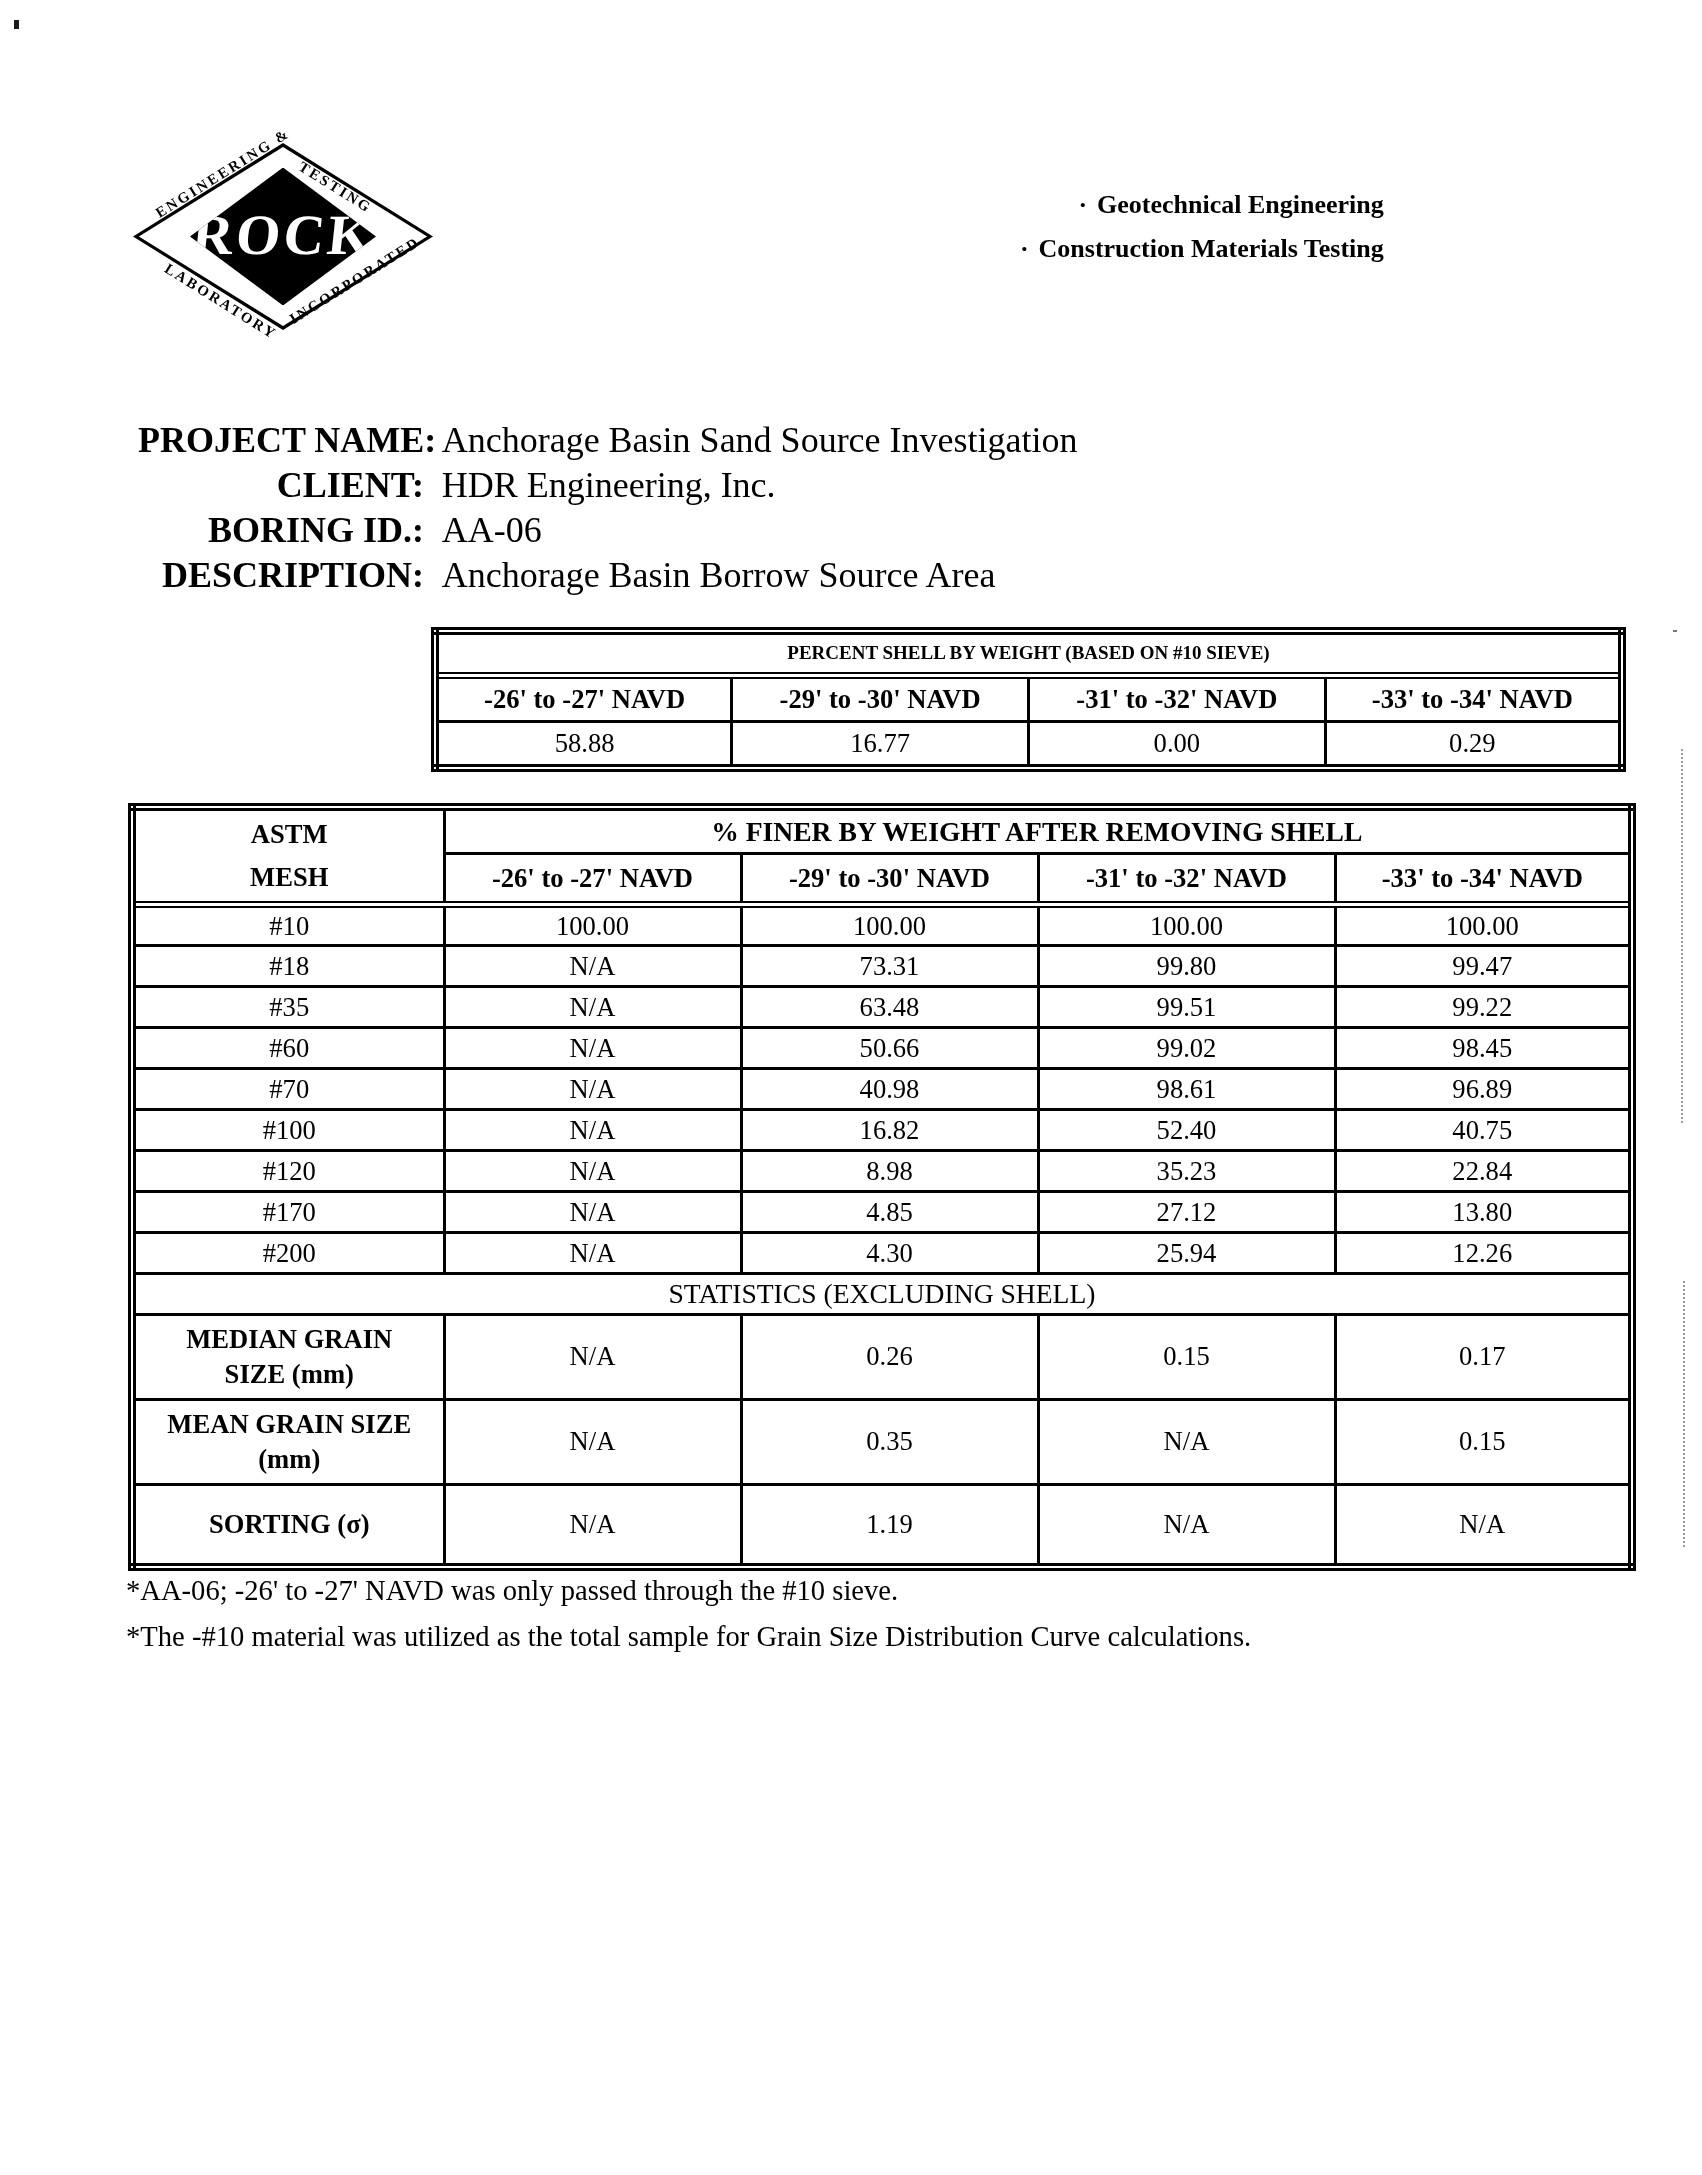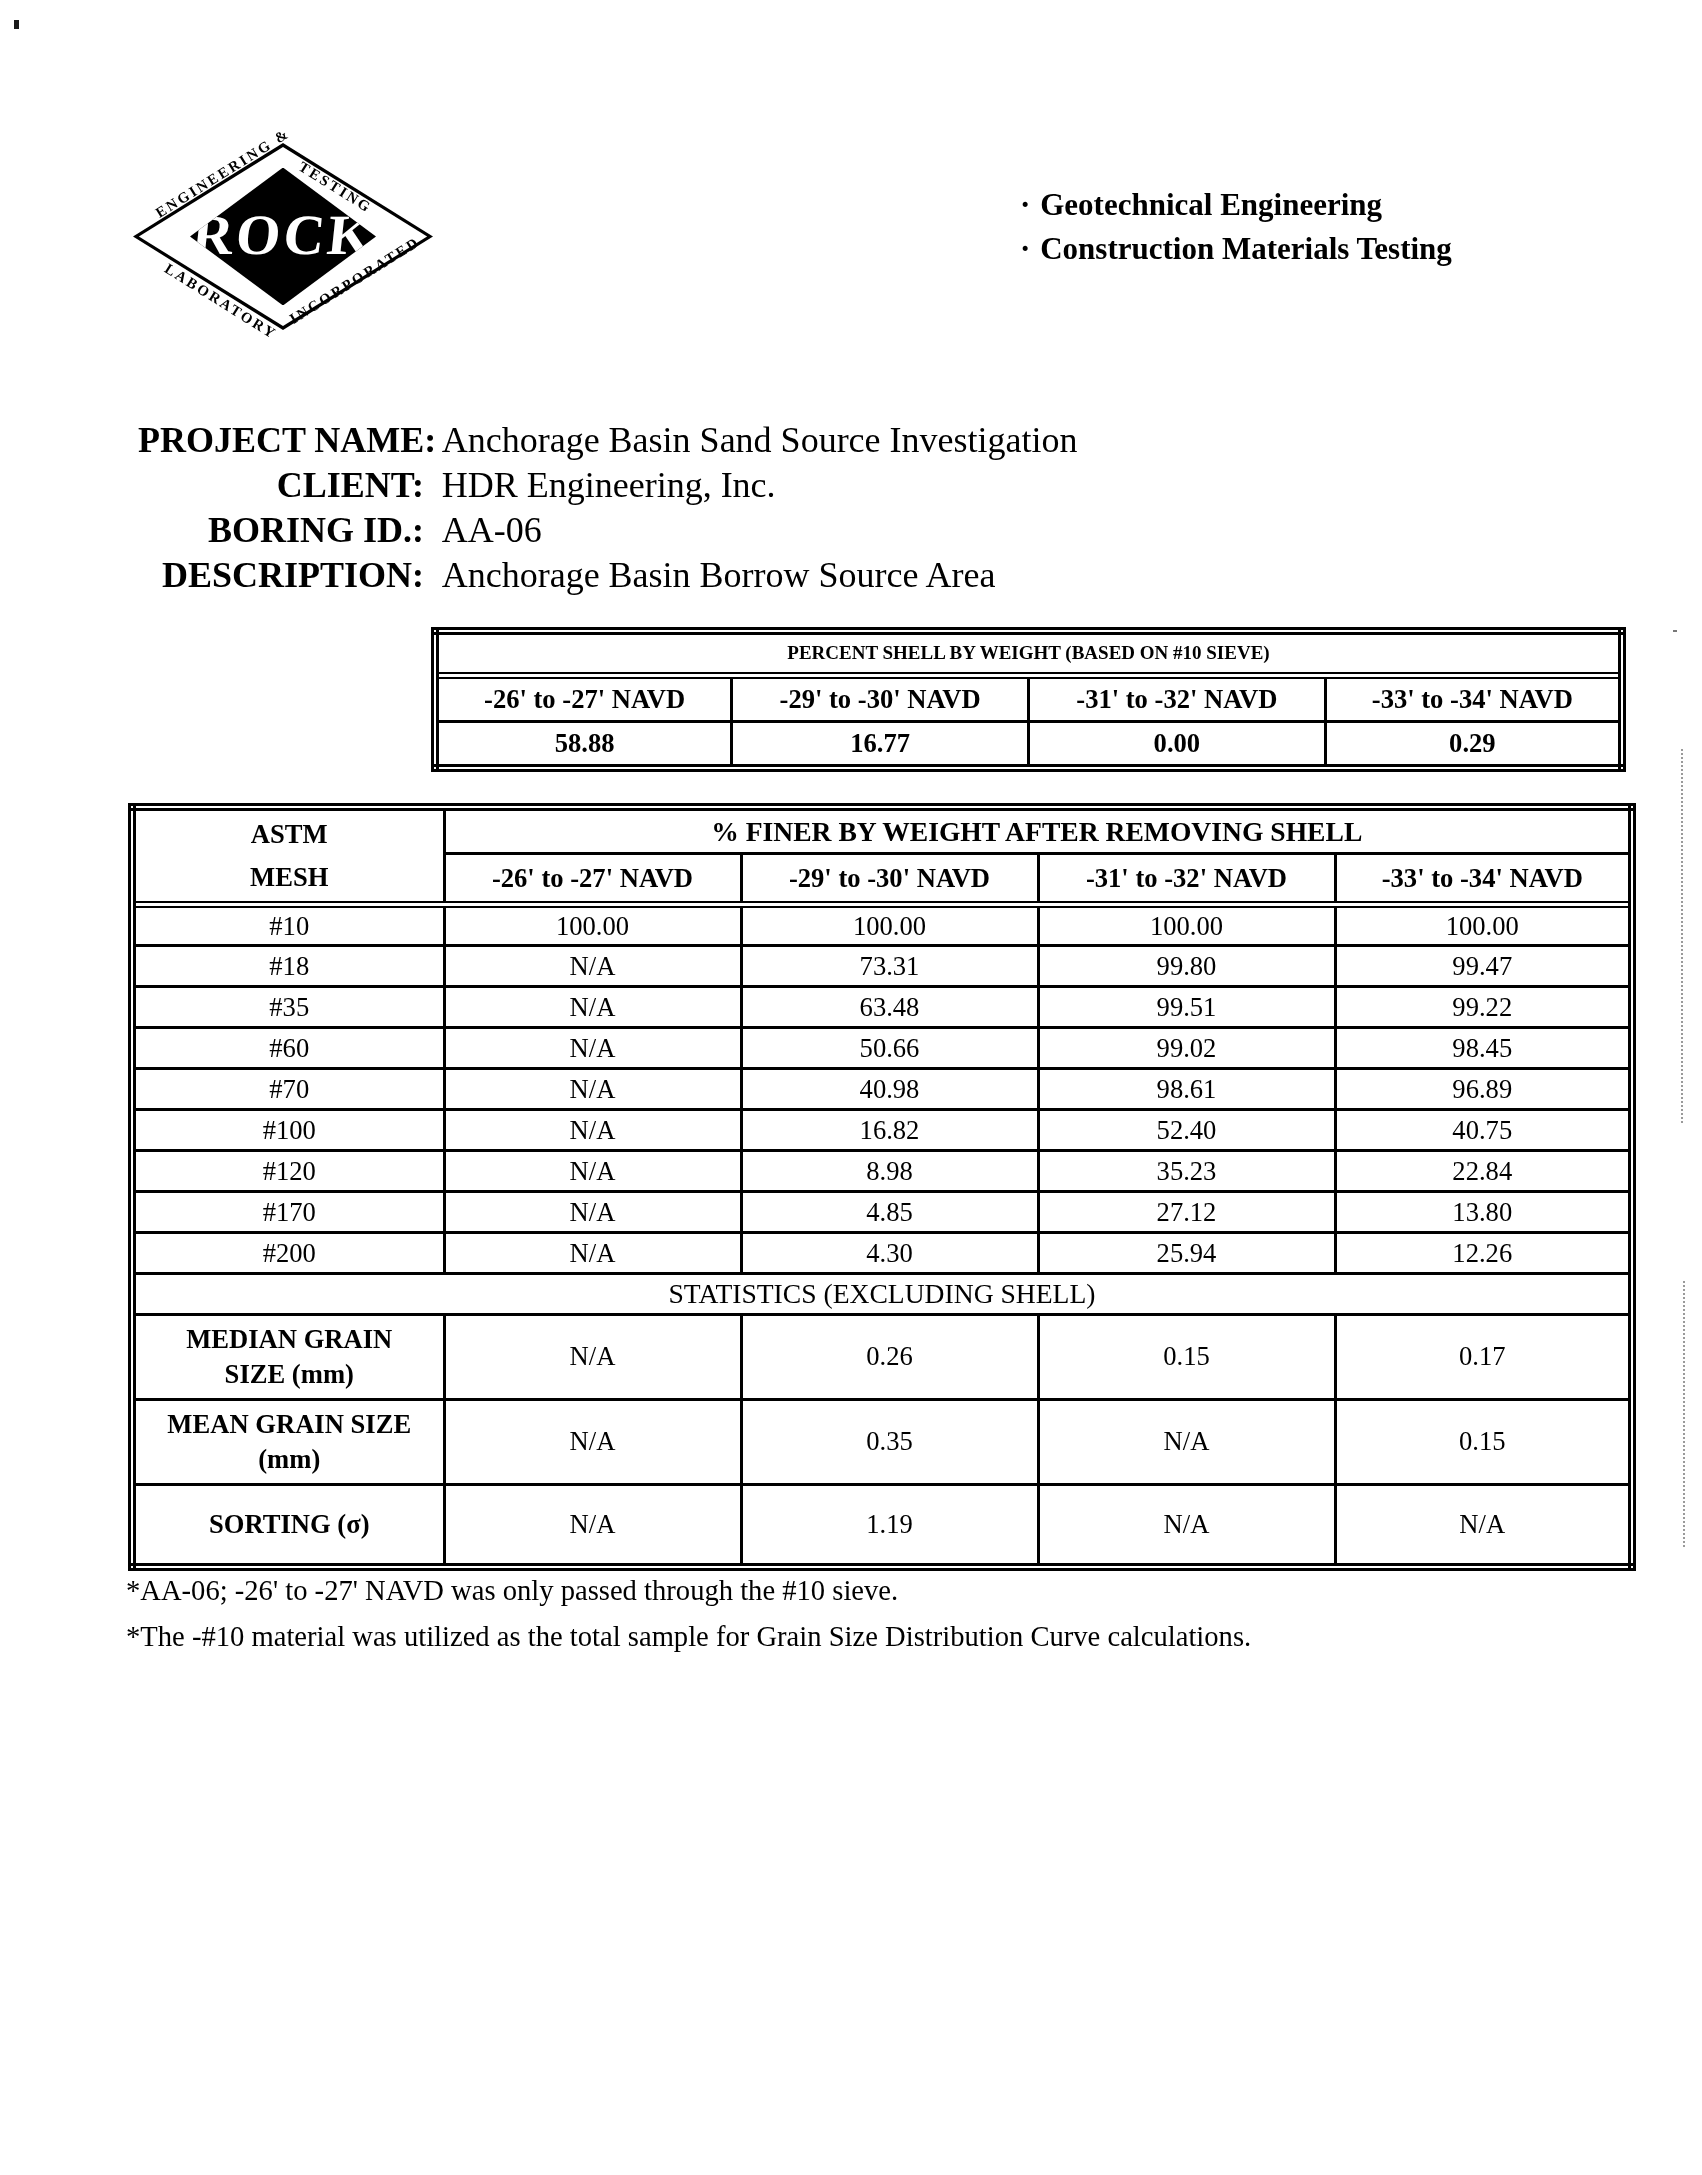--- a/index.html
+++ b/index.html
@@ -49,22 +49,23 @@
   .arc-tl { left: 23.6px; top: 63px;  transform: rotate(-32deg); }
   .arc-tr { left: 167px; top: 13.8px; transform: rotate(32deg); }
   .arc-bl { left: 33px; top: 116px; transform: rotate(32deg); }
   .arc-br { left: 158px; top: 169px; transform: rotate(-32deg); }
 
   
   .services {
     position: absolute;
     left: 1020px; top: 183px;
     font-weight: bold;
-    font-size: 31px;
+    font-size: 26px;
     line-height: 44px;
+    text-align: right;
   }
   .service-line { white-space: nowrap; }
   .bullet { margin-right: 9.9px; }
 
   
   .project-info {
     position: absolute;
     left: 138px; top: 418px;
     display: grid;
     grid-template-columns: 286px auto;
@@ -90,21 +91,21 @@
     border: 8.9px double #000;
   }
   .shell-table td, .shell-table th { border: 3px solid #000; }
   .shell-table .tbl-title-cell {
     font-weight: bold;
     font-size: 19px;
     border-bottom: 7.9px double #000;
     height: 44px;
   }
   .shell-table th { font-weight: bold; height: 46px; }
-  .shell-table .shell-val { font-weight: bold; height: 47px; }
+  .shell-table .shell-val { font-weight: normal; height: 47px; }
 
   .finer-table {
     position: absolute;
     left: 128px; top: 803px;
     width: 1499px;
     border: 8.9px double #000;
   }
   .finer-table td, .finer-table th { border: 3px solid #000; }
   .astm-cell {
     font-weight: bold;

